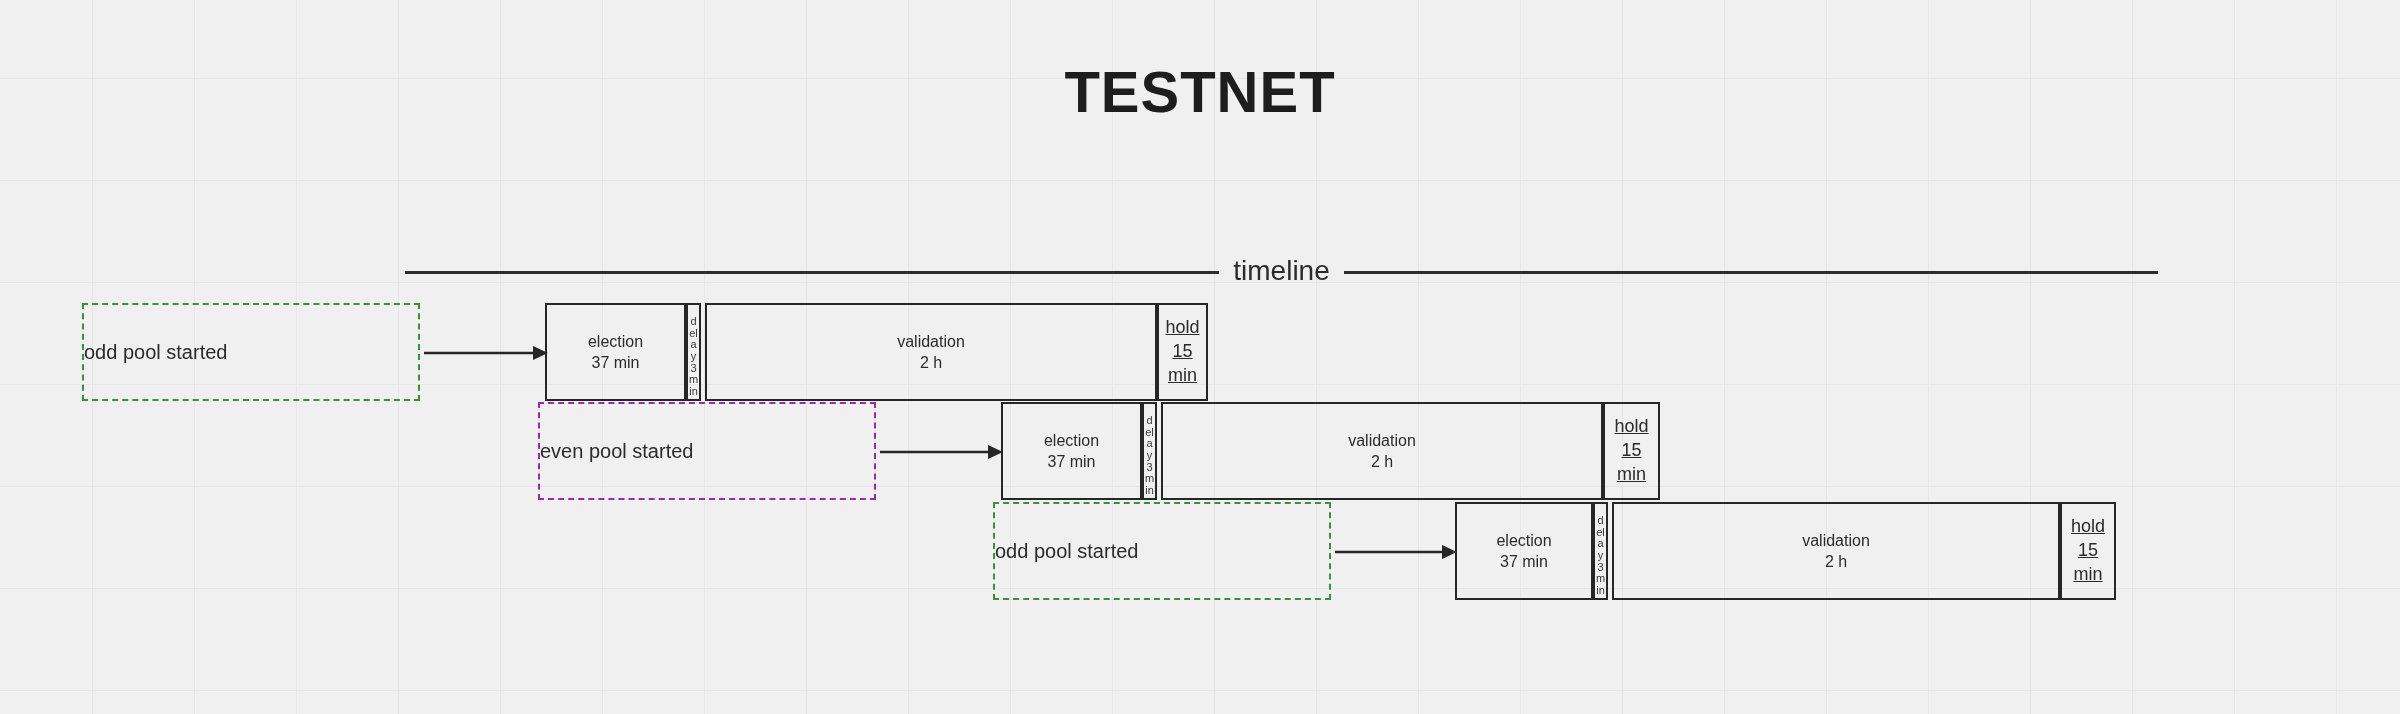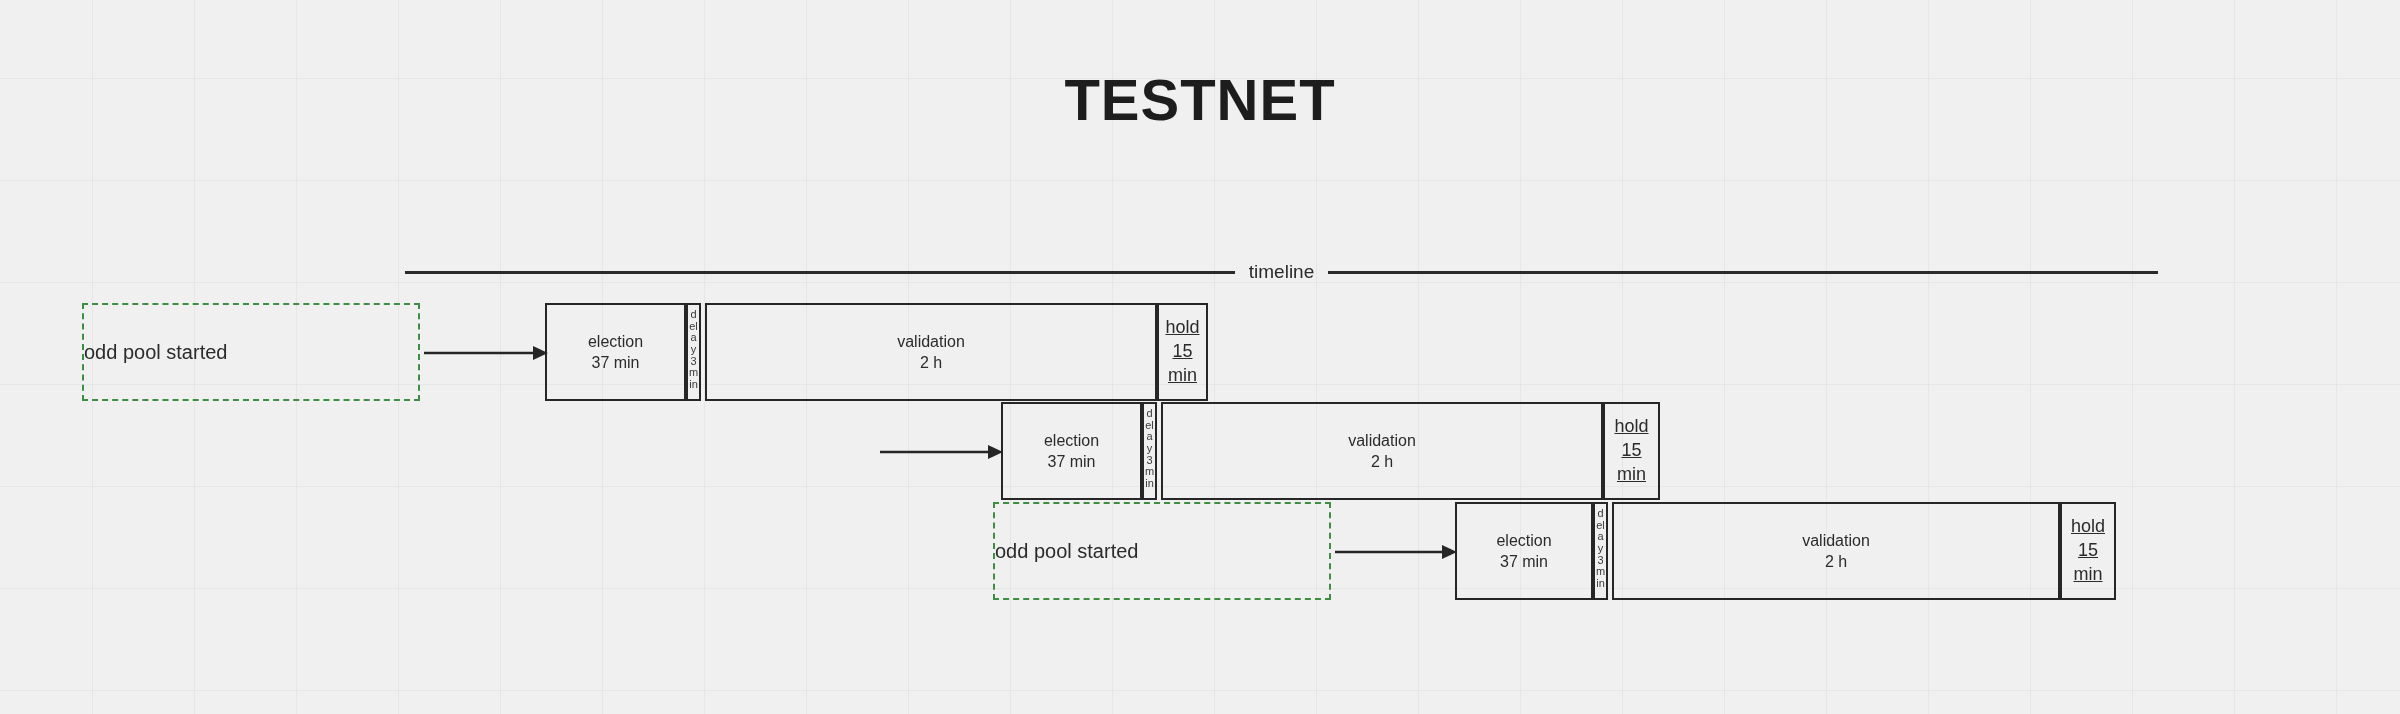--- a/index.html
+++ b/index.html
@@ -18,21 +18,21 @@
       linear-gradient(to bottom, #e6e6e6 1px, transparent 1px);
     background-size: 102px 102px;
     background-position: -10px -24px;
     overflow: hidden;
   }
 
   
   #title {
     position: absolute;
     left: 0; right: 0;
-    top: 66px;
+    top: 58px;
     text-align: center;
     font-size: 58px;
     font-weight: bold;
     letter-spacing: 1px;
     color: #1d1d1d;
     font-family: "Liberation Sans", sans-serif;
   }
 
   
   #timeline-axis {
@@ -46,21 +46,21 @@
     gap: 0;
   }
   #timeline-axis .rule {
     flex: 1 1 auto;
     height: 0;
     border-top: 3px solid #2b2b2b;
   }
   #timeline-axis .axis-label {
     flex: 0 0 auto;
     padding: 0 14px;
-    font-size: 19px;
+    font-size: 28px;
     color: #2b2b2b;
     line-height: 1;
     transform: translateY(-1px);
   }
 
   
   .box {
     position: absolute;
     border: 2.5px solid #262626;
     background: transparent;
@@ -72,21 +72,21 @@
     color: #2b2b2b;
     font-size: 16px;
     line-height: 1.32;
     overflow: hidden;
   }
   .box .l1, .box .l2 { display: block; white-space: nowrap; }
 
   .box.narrow {
     font-size: 11px;
     line-height: 1.06;
-    padding: 4px 0;
+    padding: 11px 0;
     word-break: break-all;
     overflow-wrap: anywhere;
     white-space: normal;
     justify-content: flex-start;
     color: #3a3a3a;
   }
   .box.narrow .l1 {
     white-space: normal;
     word-break: break-all;
     overflow-wrap: anywhere;
@@ -155,20 +155,23 @@
     <span class="l1">validation</span>
     <span class="l2">2 h</span>
   </div>
 
   <div class="box hold" style="left:1157px; top:303px; width:51px; height:98px;">
     <span class="l1">hold</span>
     <span class="l2">15</span>
     <span class="l2">min</span>
   </div>
 
+  <div class="event-box purple" style="left:538px; top:402px; width:338px; height:98px;">
+    <span>even pool started</span>
+  </div>
 
   <div class="arrow" style="left:880px; top:441px; width:123px; height:22px;">
     <svg width="123" height="22" viewBox="0 0 123 22">
       <line x1="0" y1="11" x2="108" y2="11" stroke="#262626" stroke-width="2.6"></line>
       <polygon points="108,4 123,11 108,18" fill="#262626"></polygon>
     </svg>
   </div>
 
   <div class="box" style="left:1001px; top:402px; width:141px; height:98px;">
     <span class="l1">election</span>

